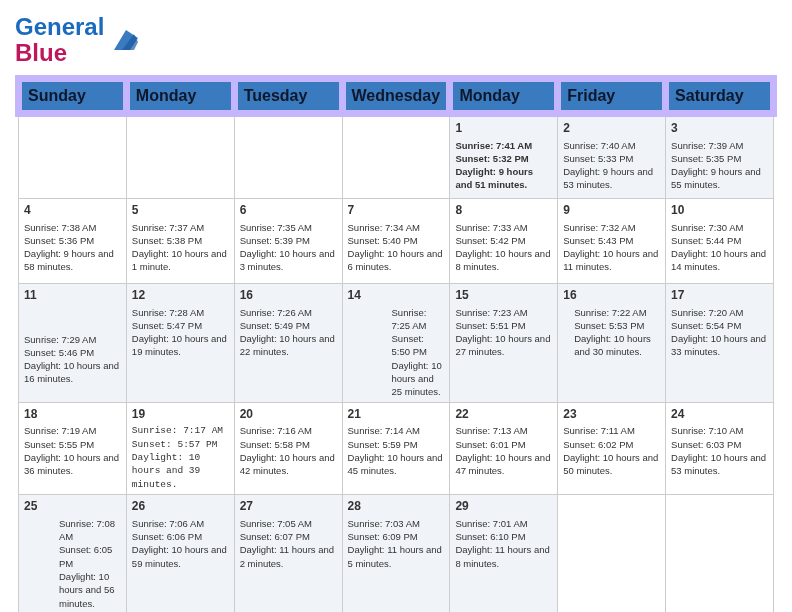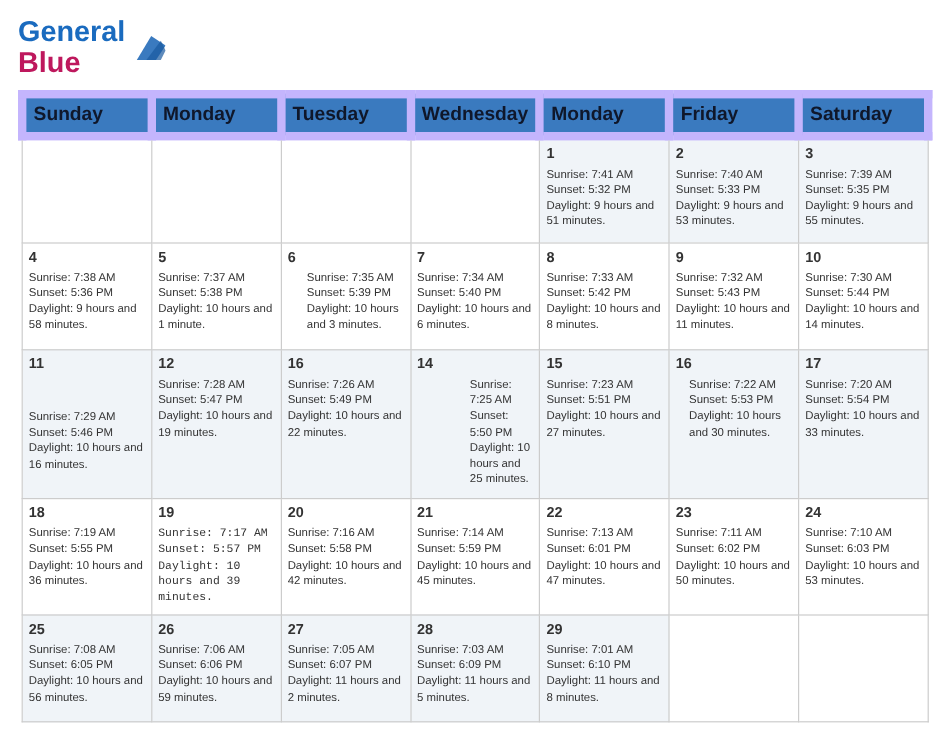--- a/index.html
+++ b/index.html
@@ -137,21 +137,21 @@
         </tr>
     </thead>
     <tbody id="calendar-body">
     <tr class="row-shade">
           <td class="empty"></td>
           <td class="empty"></td>
           <td class="empty"></td>
           <td class="empty"></td>
           <td>
             <span class="day-num">1</span>
-            <div class="day-info" style="white-space: pre-line;">Sunrise: 7:41 AM
+            <div class="day-info" style="white-space: pre-line; font-weight: bold;">Sunrise: 7:41 AM
 Sunset: 5:32 PM
 Daylight: 9 hours and 51 minutes.</div>
           </td>
           <td>
             <span class="day-num">2</span>
             <div class="day-info" style="white-space: pre-line;">Sunrise: 7:40 AM
 Sunset: 5:33 PM
 Daylight: 9 hours and 53 minutes.</div>
           </td>
           <td>
@@ -169,21 +169,21 @@
 Daylight: 9 hours and 58 minutes.</div>
           </td>
           <td>
             <span class="day-num">5</span>
             <div class="day-info" style="white-space: pre-line;">Sunrise: 7:37 AM
 Sunset: 5:38 PM
 Daylight: 10 hours and 1 minute.</div>
           </td>
           <td>
             <span class="day-num">6</span>
-            <div class="day-info" style="white-space: pre-line; margin-left: 16px;">Sunrise: 7:35 AM
+            <div class="day-info" style="white-space: pre-line;">Sunrise: 7:35 AM
 Sunset: 5:39 PM
 Daylight: 10 hours and 3 minutes.</div>
           </td>
           <td>
             <span class="day-num">7</span>
             <div class="day-info" style="white-space: pre-line;">Sunrise: 7:34 AM
 Sunset: 5:40 PM
 Daylight: 10 hours and 6 minutes.</div>
           </td>
           <td>
@@ -289,21 +289,21 @@
           <td>
             <span class="day-num">24</span>
             <div class="day-info" style="white-space: pre-line;">Sunrise: 7:10 AM
 Sunset: 6:03 PM
 Daylight: 10 hours and 53 minutes.</div>
           </td>
         </tr>
         <tr class="row-shade">
           <td>
             <span class="day-num">25</span>
-            <div class="day-info" style="white-space: pre-line;">Sunrise: 7:08 AM
+            <div class="day-info" style="white-space: pre-line; margin-left: 35px;">Sunrise: 7:08 AM
 Sunset: 6:05 PM
 Daylight: 10 hours and 56 minutes.</div>
           </td>
           <td>
             <span class="day-num">26</span>
             <div class="day-info" style="white-space: pre-line;">Sunrise: 7:06 AM
 Sunset: 6:06 PM
 Daylight: 10 hours and 59 minutes.</div>
           </td>
           <td>

